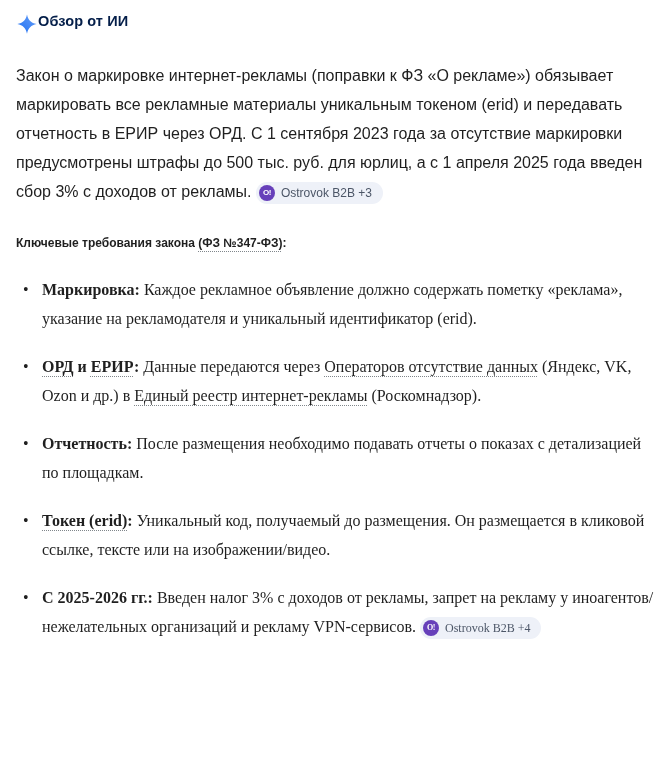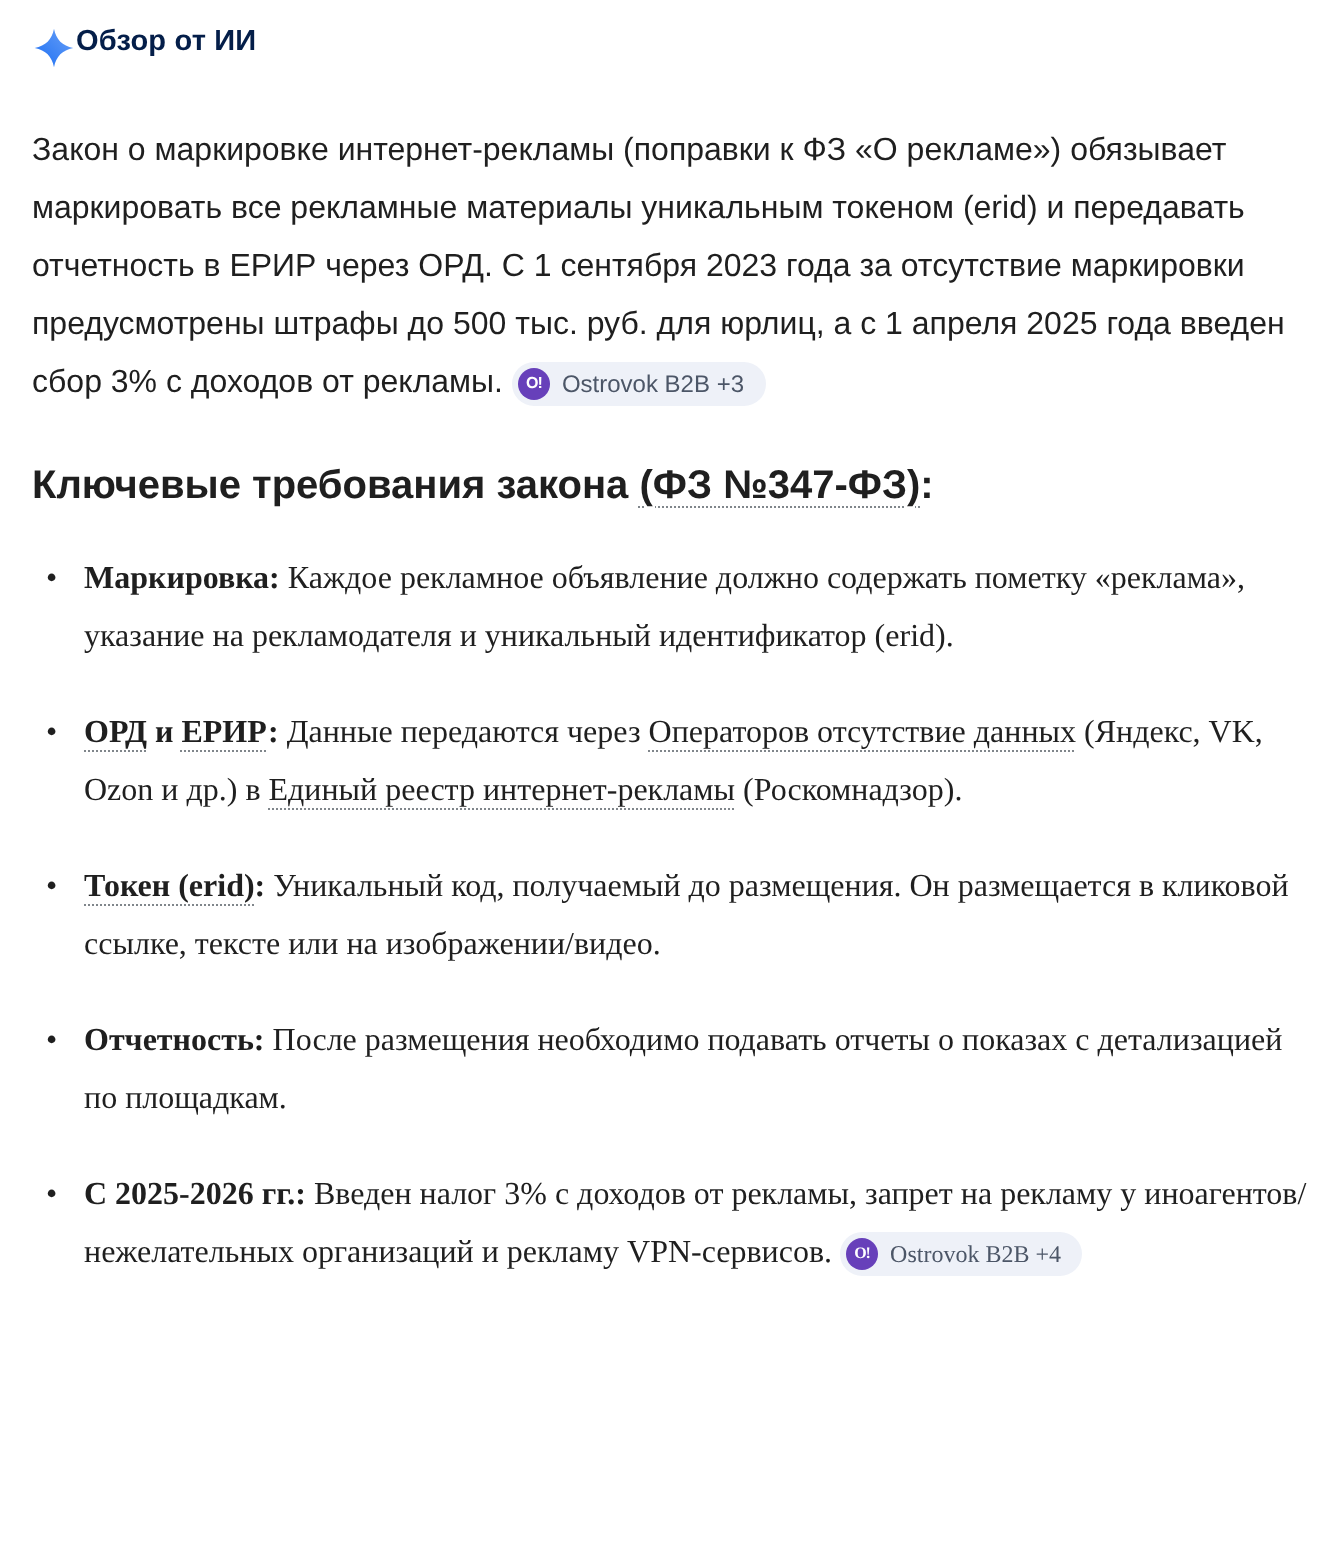--- a/index.html
+++ b/index.html
@@ -12,21 +12,21 @@
   .page{padding:13px 16px 14px 16px;}
 
   
   .aio-header{display:flex;align-items:flex-start;margin-bottom:26px;}
   .sparkle{width:22px;height:22px;display:inline-block;}
   .sparkle svg{display:block;width:22px;height:22px;}
   .aio-title{font-size:14.5px;font-weight:600;color:#041e49;letter-spacing:.1px;}
 
   
   .intro{font-size:16px;line-height:29px;margin:0 0 20px 0;}
-  h3{font-size:20px;line-height:22px;font-weight:700;color:#1f1f1f;margin:26px 0 21px 0;}
+  h3{font-size:12px;line-height:22px;font-weight:700;color:#1f1f1f;margin:26px 0 21px 0;}
   ul{list-style:none;margin:0 0 25px 0;padding:0;}
   li{position:relative;padding-left:26px;margin-bottom:19px;font-size:16px;line-height:29px;font-family:Liberation Serif, serif;}
   li::before{content:"•";position:absolute;left:7px;top:0;color:#1f1f1f;}
   .b{font-weight:700;}
   .dotted{
     text-decoration:underline dotted #80868b;
     text-decoration-thickness:1px;
     text-underline-offset:4px;
     cursor:pointer;
   }
@@ -71,23 +71,23 @@
         <span class="chip-label">Ostrovok B2B +3</span>
       </span></p>
 
   <h3><span>Ключевые требования закона </span><span class="dotted">(ФЗ №347-ФЗ)</span><span>:</span></h3>
 
   <ul>
     <li><span class="b">Маркировка:</span><span> Каждое рекламное объявление должно содержать пометку «реклама», указание на рекламодателя и уникальный идентификатор (erid).</span></li>
 
     <li><span class="b dotted">ОРД</span><span class="b"> и </span><span class="b dotted">ЕРИР</span><span class="b">:</span><span> Данные передаются через </span><span class="dotted">Операторов отсутствие данных</span><span> (Яндекс, VK, Ozon и др.) в </span><span class="dotted">Единый реестр интернет-рекламы</span><span> (Роскомнадзор).</span></li>
 
+    <li><span class="b">Отчетность:</span><span> После размещения необходимо подавать отчеты о показах с детализацией по площадкам.</span></li>
+
     <li><span class="b dotted">Токен (erid)</span><span class="b">:</span><span> Уникальный код, получаемый до размещения. Он размещается в кликовой ссылке, тексте или на изображении/видео.</span></li>
-
-    <li><span class="b">Отчетность:</span><span> После размещения необходимо подавать отчеты о показах с детализацией по площадкам.</span></li>
 
     <li><span class="b">С 2025-2026 гг.:</span><span> Введен налог 3% с доходов от рекламы, запрет на рекламу у иноагентов/нежелательных организаций и рекламу VPN-сервисов. </span><span class="chip">
           <span class="chip-icon ostrovok">O!</span>
           <span class="chip-label">Ostrovok B2B +4</span>
         </span></li>
   </ul>
 
 
 
 </div>

